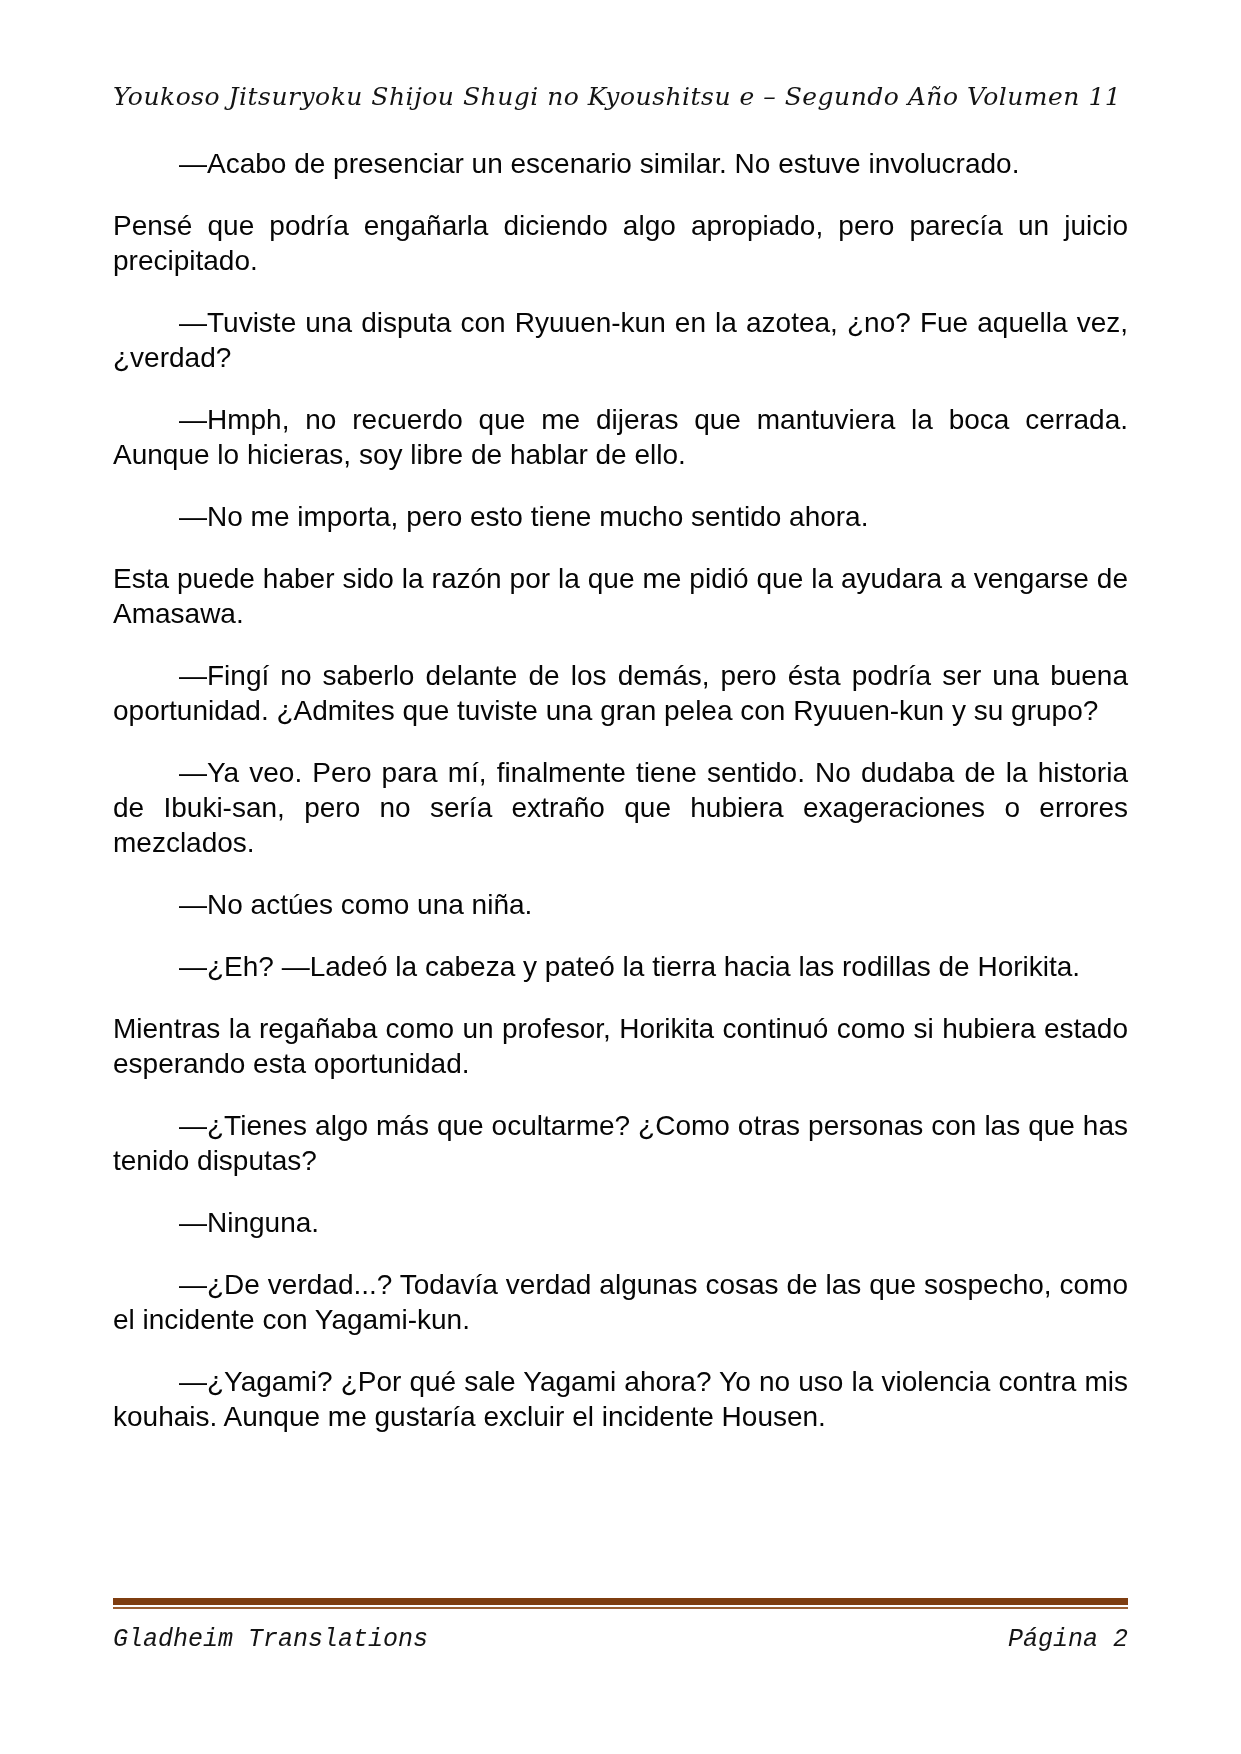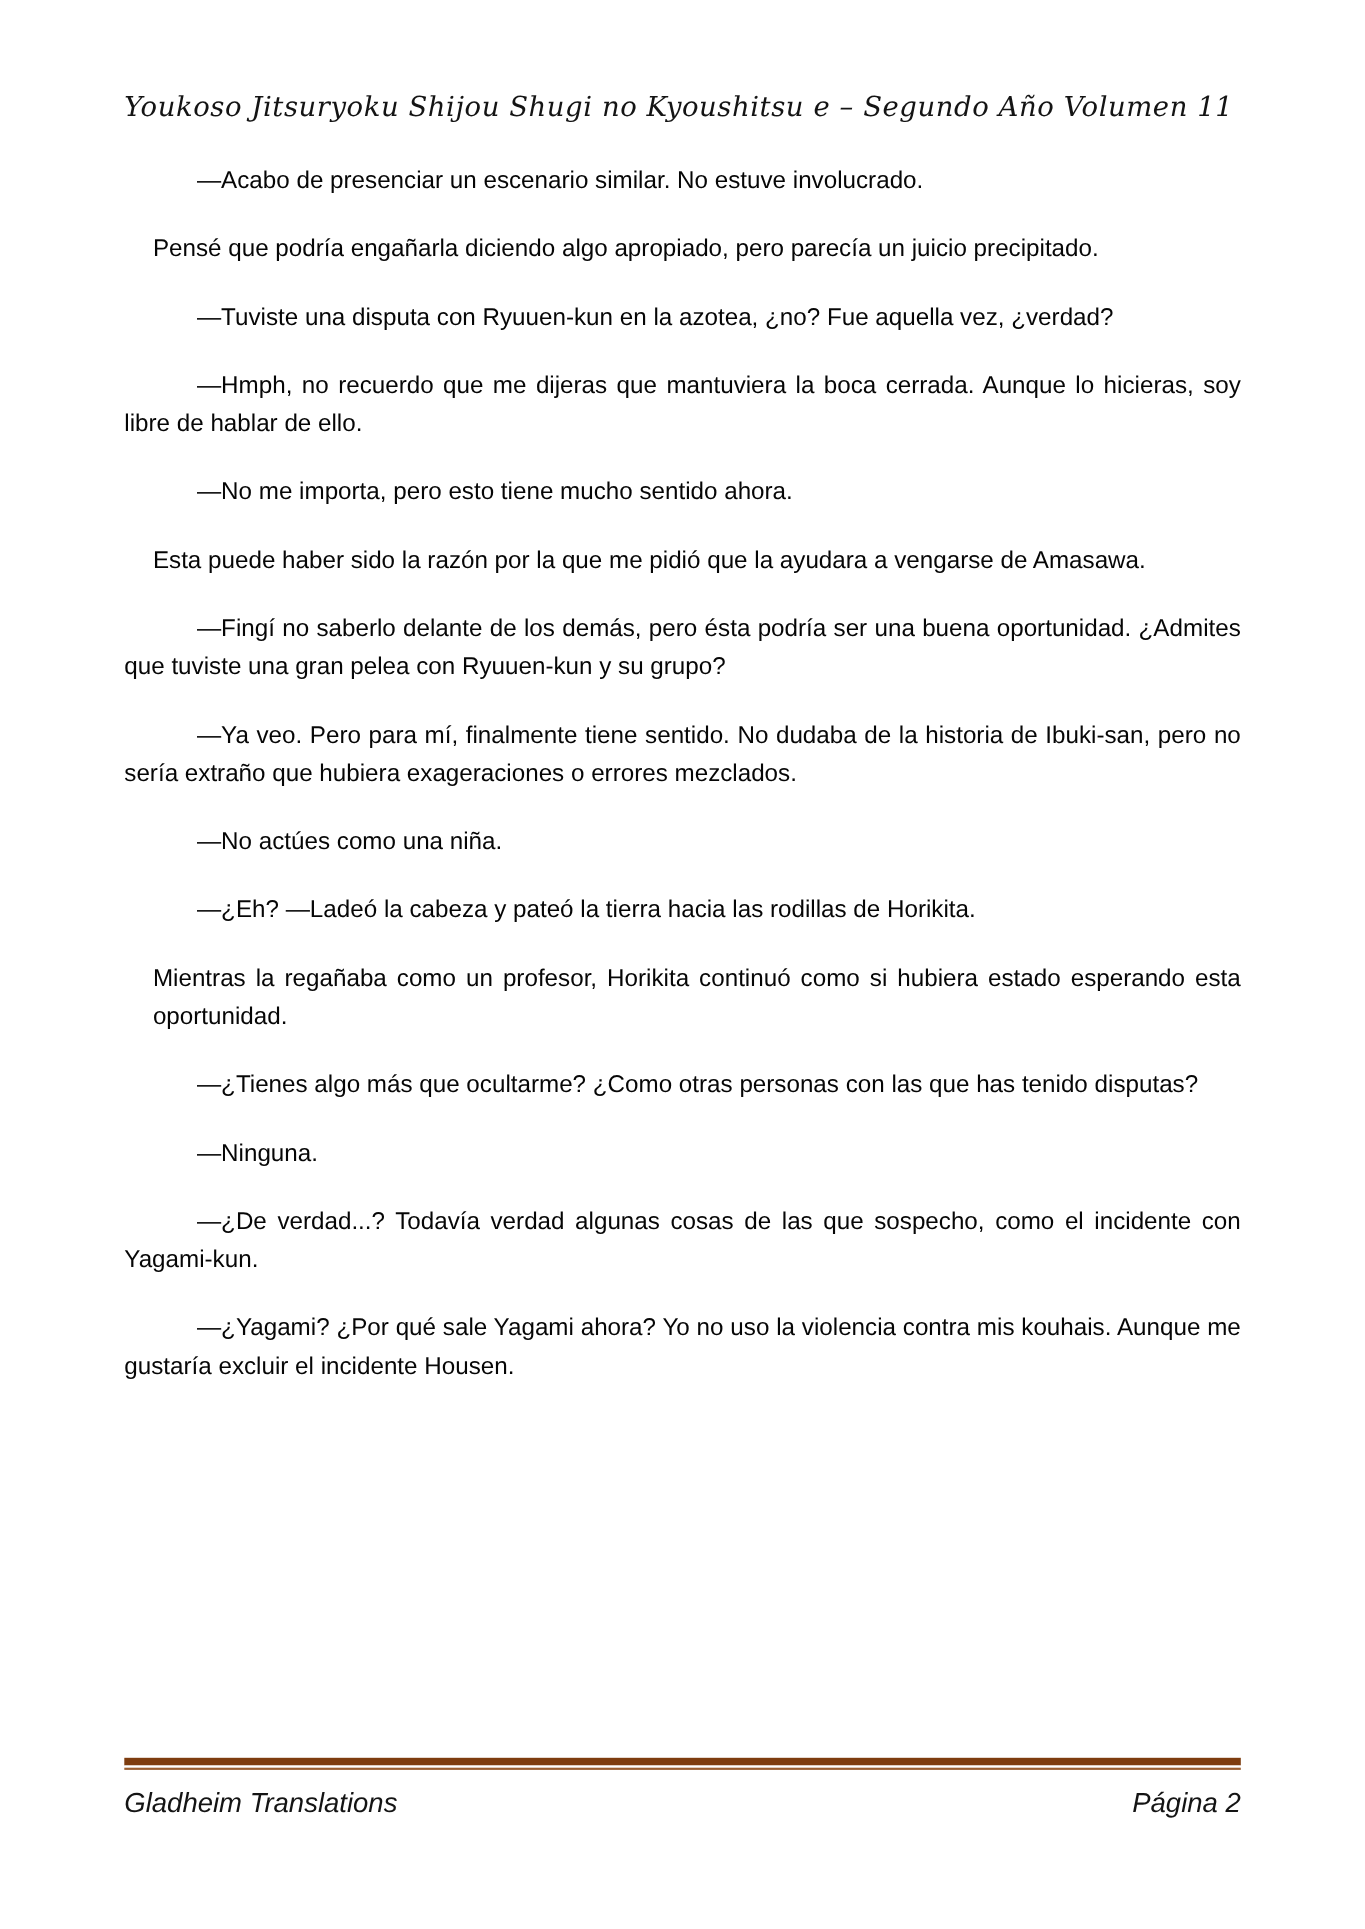--- a/index.html
+++ b/index.html
@@ -33,32 +33,31 @@
   }
   
   .doc-body {
     position: absolute;
     top: 146px;
     left: 113px;
     width: 1015px;
   }
   .doc-body p {
     margin: 0 0 27px 0;
-    font-size: 22px;
+    font-size: 28px;
     line-height: 35px;
     text-align: justify;
     text-justify: inter-word;
     color: #060606;
   }
   .doc-body p.dialogue {
     text-indent: 66px;
   }
   .doc-body p.narration {
     text-indent: 0;
-    margin-left: 26px;
   }
   
   .doc-footer {
     position: absolute;
     left: 113px;
     right: 113px;
     top: 1598px;
   }
   .footer-rule-thick {
     height: 7px;
@@ -70,21 +69,21 @@
   }
   .footer-rule-thin {
     height: 2px;
     background: #9a5f33;
   }
   .footer-row {
     display: flex;
     justify-content: space-between;
     align-items: baseline;
     margin-top: 16px;
-    font-family: Liberation Sans, sans-serif;
+    font-family: Liberation Mono, monospace;
     font-style: italic;
     font-size: 25px;
     color: #141414;
   }
 </style>
 </head>
 <body>
 
 <div class="page">
 

